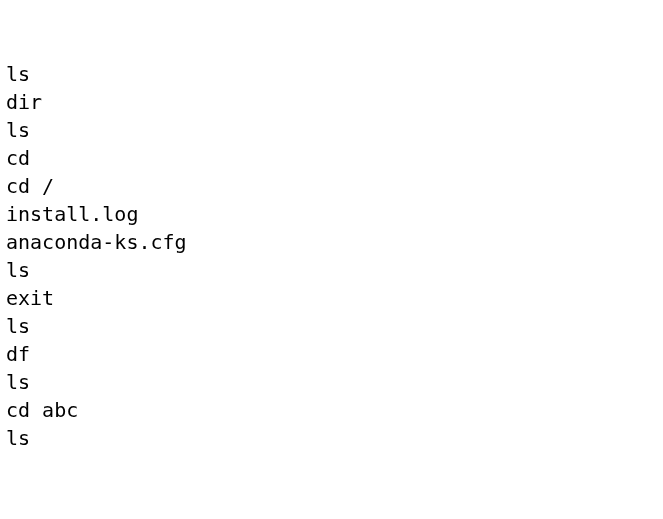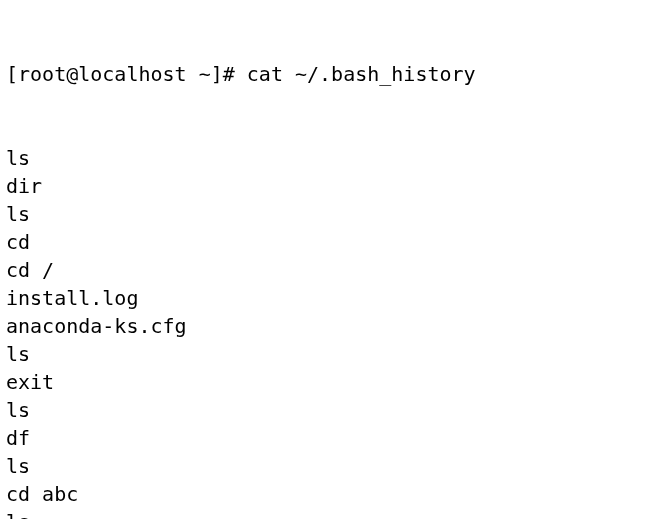--- a/index.html
+++ b/index.html
@@ -22,15 +22,14 @@
     white-space: pre;
   }
   .output-line {
     white-space: pre;
   }
 </style>
 </head>
 <body>
 
 <div class="terminal">
-  <div class="prompt-line"><span>[root@localhost ~]# </span><span>cat ~/.bash_history</span></div>
   <div id="output-container"><div class="output-line">ls</div><div class="output-line">dir</div><div class="output-line">ls</div><div class="output-line">cd</div><div class="output-line">cd /</div><div class="output-line">install.log</div><div class="output-line">anaconda-ks.cfg</div><div class="output-line">ls</div><div class="output-line">exit</div><div class="output-line">ls</div><div class="output-line">df</div><div class="output-line">ls</div><div class="output-line">cd abc</div><div class="output-line">ls</div></div>
 </div>
 
 </body></html>

